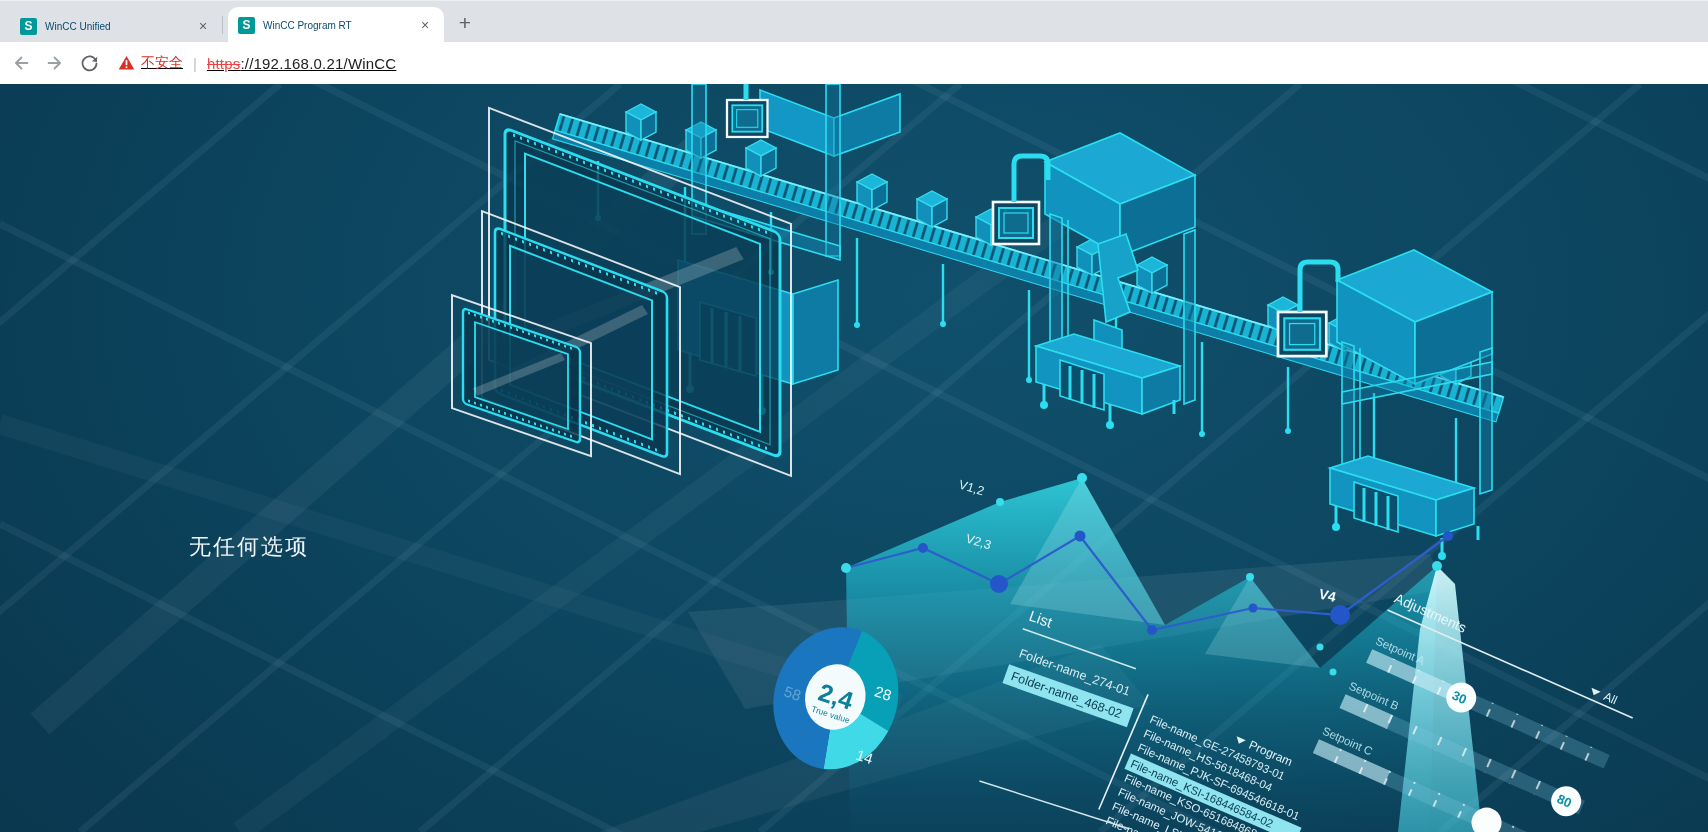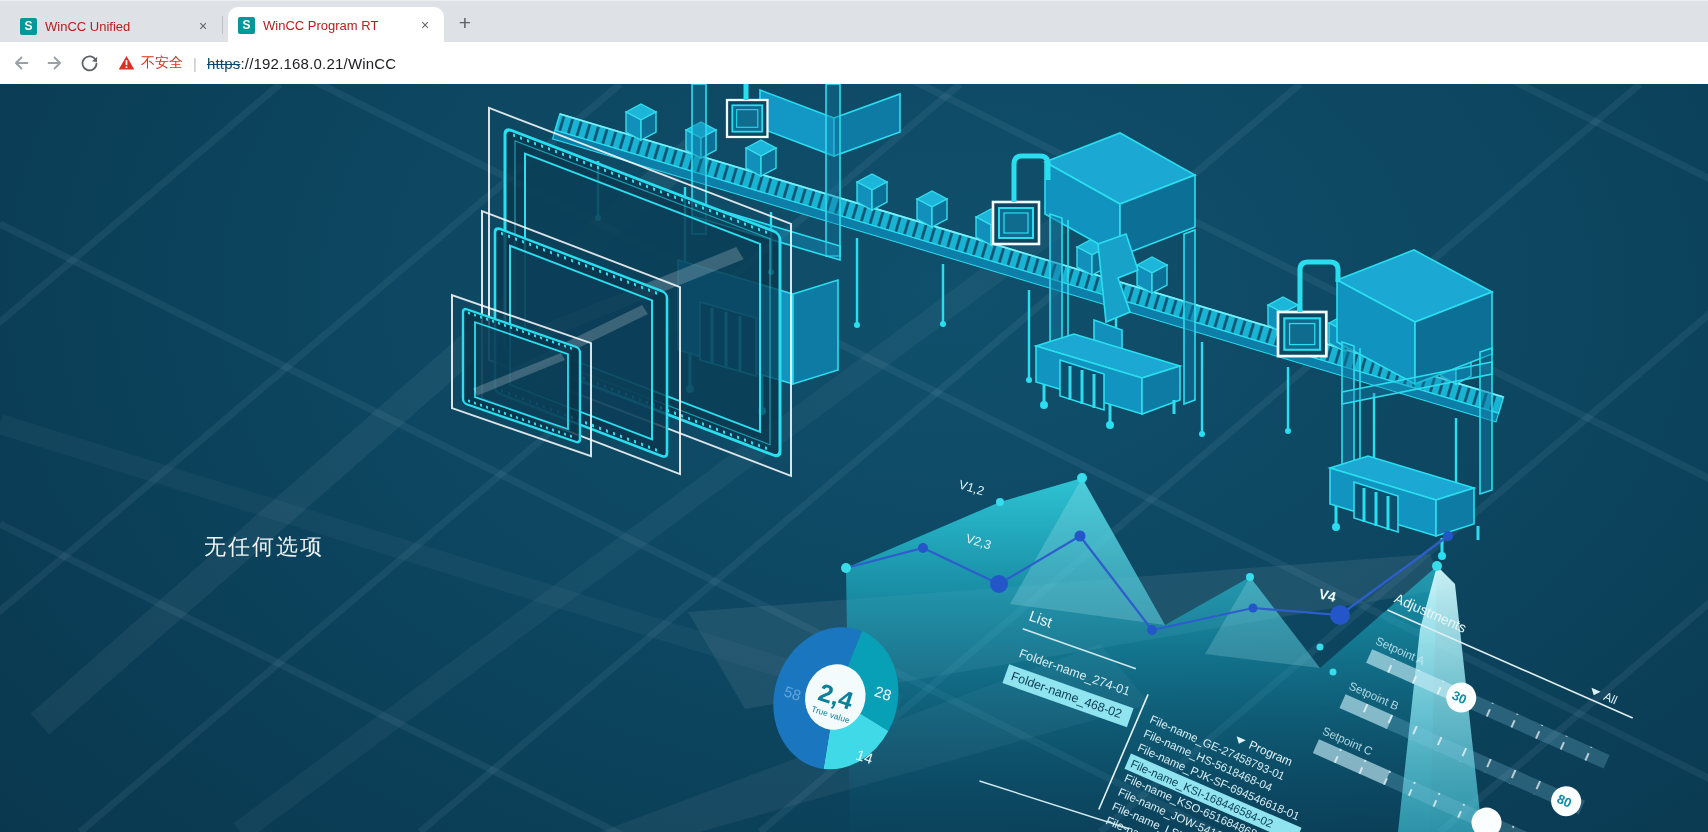--- a/index.html
+++ b/index.html
@@ -4,38 +4,38 @@
 <style>
   html,body{margin:0;padding:0;background:#000;}
   .window{position:relative;width:1708px;height:832px;overflow:hidden;font-family:"Liberation Sans","DejaVu Sans",sans-serif;}
   
   .tabstrip{position:absolute;left:0;top:0;width:100%;height:42px;background:#dee1e6;border-top:1px solid #eceef0;}
   .tab{position:absolute;top:8px;height:34px;display:flex;align-items:center;gap:8px;padding:0 10px;box-sizing:border-box;}
   .tab.inactive{left:10px;width:212px;}
   .tab.active{left:228px;width:216px;top:6px;height:36px;background:#ffffff;border-radius:10px 10px 0 0;}
   .favicon{width:17px;height:17px;border-radius:2px;display:flex;align-items:center;justify-content:center;
     color:#fff;font-size:12px;font-weight:bold;flex:0 0 auto;}
-  .tab-title{font-size:13px;color:#b91c1c;white-space:nowrap;overflow:hidden;flex:1 1 auto;}
+  .tab-title{font-size:10px;color:#0c4a6e;white-space:nowrap;overflow:hidden;flex:1 1 auto;}
   .tab-close{font-size:14px;color:#5f6368;width:18px;height:18px;line-height:18px;text-align:center;border-radius:50%;flex:0 0 auto;}
   .newtab{position:absolute;left:452px;top:10px;width:26px;height:26px;text-align:center;line-height:24px;font-size:21px;color:#5f6368;}
   .tab-sep{position:absolute;left:222px;top:15px;width:1px;height:18px;background:#9aa0a6;opacity:.5;}
   
   .toolbar{position:absolute;left:0;top:42px;width:100%;height:42px;background:#ffffff;border-bottom:1px solid #e3e5e8;
     display:flex;align-items:center;}
   .navbtn{width:26px;height:26px;margin-left:8px;display:flex;align-items:center;justify-content:center;}
-  .addr{display:flex;align-items:center;margin-left:16px;gap:6px;}
+  .addr{display:flex;align-items:center;margin-left:16px;gap:6px;text-decoration:underline;}
   .warn-label{color:#d93025;font-size:14px;}
   .addr-sep{color:#bdc1c6;font-size:15px;margin:0 4px;}
   .url{font-size:15px;color:#202124;letter-spacing:.2px;}
-  .url .scheme{color:#0c4a6e;text-decoration:line-through;}
+  .url .scheme{color:#ef4444;text-decoration:line-through;}
   
   .content{position:absolute;left:0;top:84px;width:1708px;height:748px;overflow:hidden;
     background:radial-gradient(1500px 1000px at 56% 28%, #10506c 0%, #0d4660 40%, #0a3b53 72%, #093248 100%);}
   .content svg{position:absolute;left:0;top:0;}
-  .empty-msg{position:absolute;left:204px;top:448px;color:#eef4f6;font-size:22px;letter-spacing:2px;}
+  .empty-msg{position:absolute;left:189px;top:448px;color:#eef4f6;font-size:22px;letter-spacing:2px;}
   svg text{font-family:"Liberation Sans","DejaVu Sans",sans-serif;}
 </style>
 </head>
 <body>
 
 <div class="window">
 
   <div class="tabstrip">
     <div class="tab inactive">
       <span class="favicon" style="background:#009999;">S</span>

